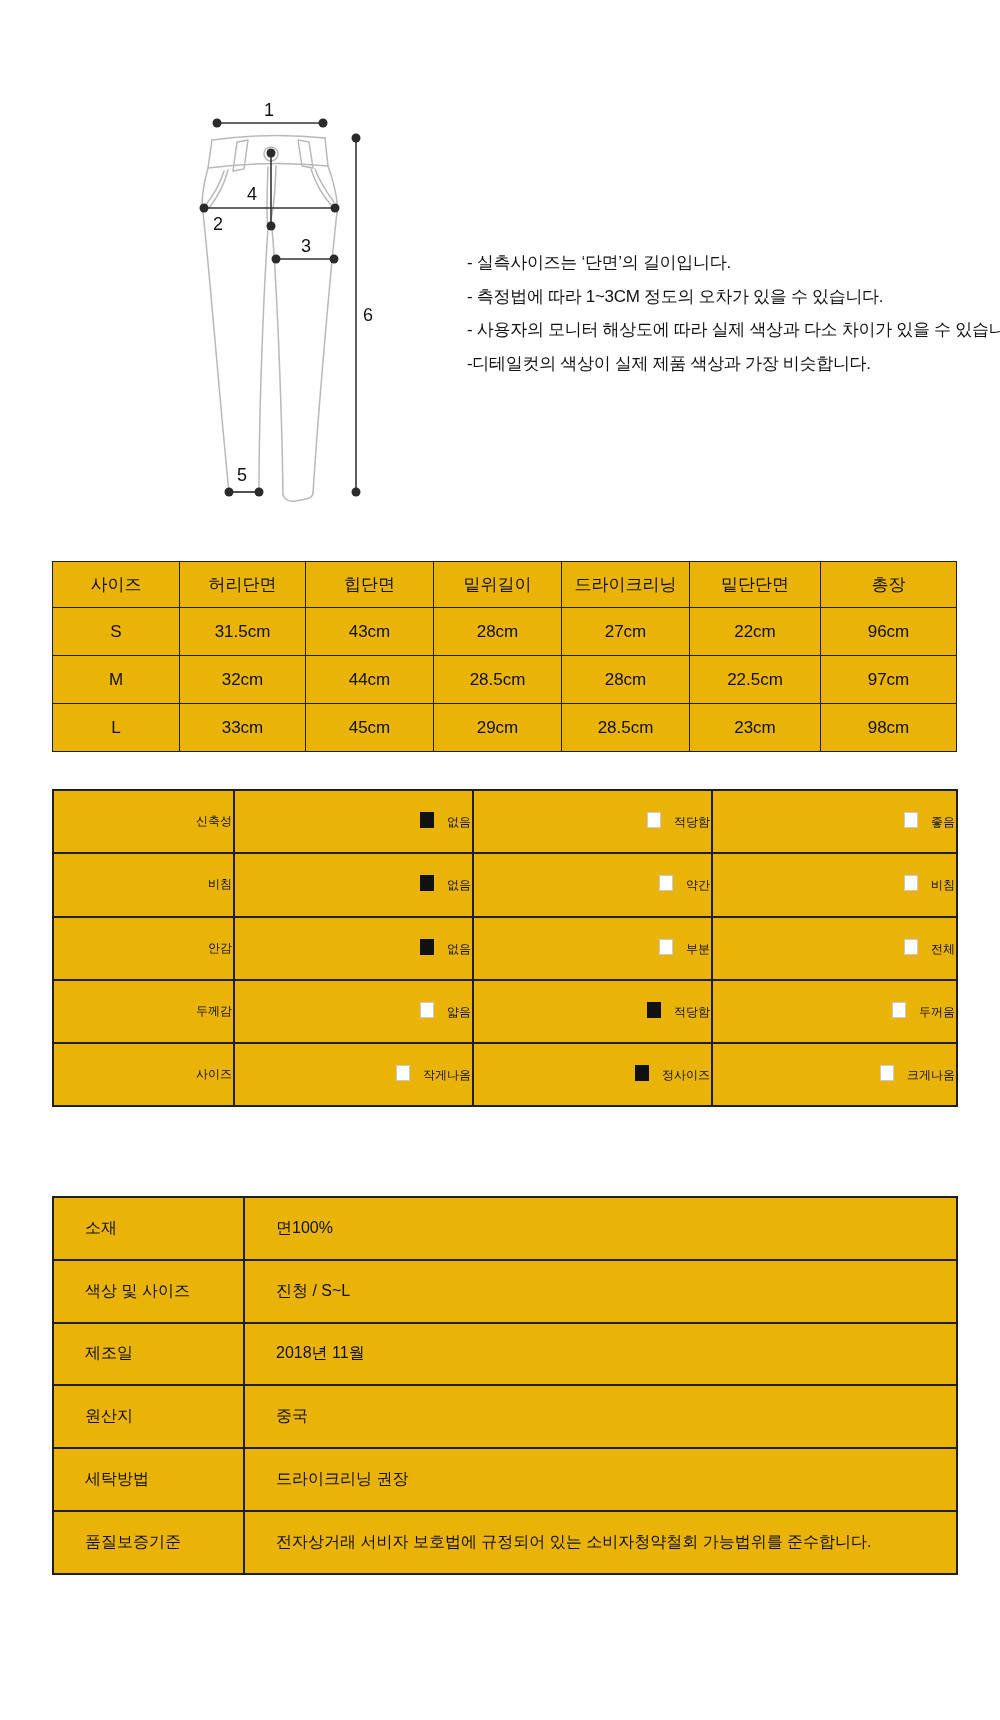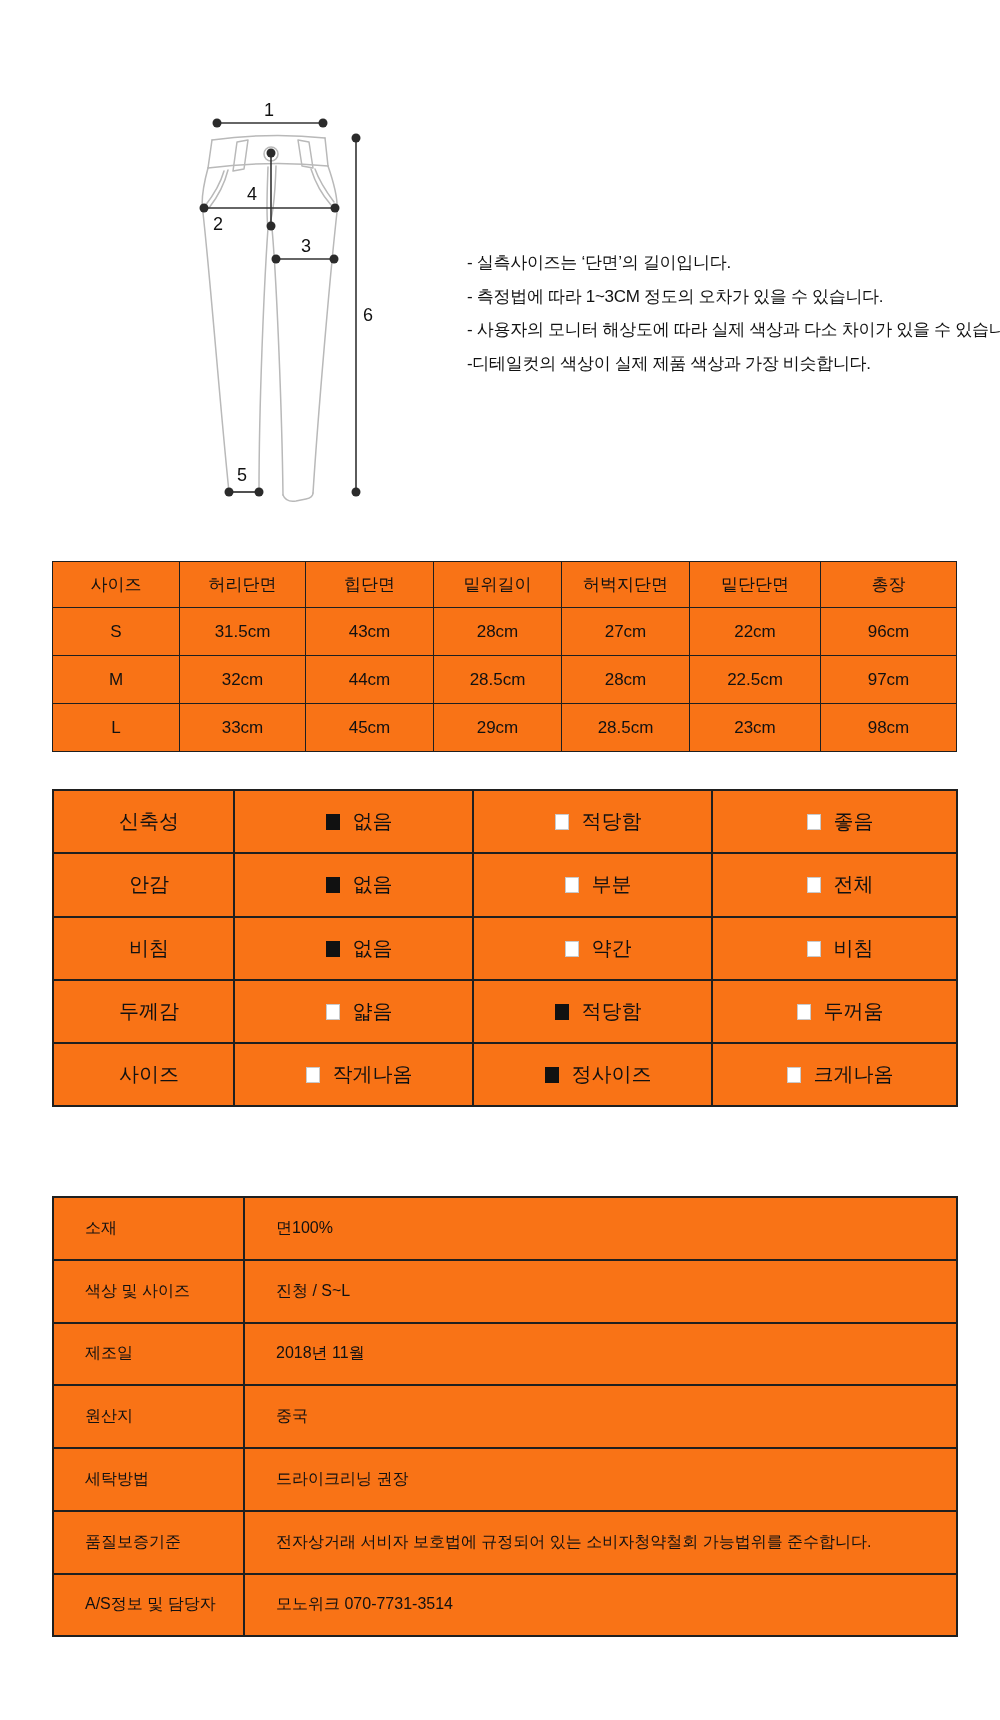--- a/index.html
+++ b/index.html
@@ -11,30 +11,30 @@
   .page{position:absolute;inset:0;}
 
   
   .diagram-svg{position:absolute;left:150px;top:85px;width:230px;height:420px;}
 
   
   .notes{position:absolute;left:467px;top:246px;font-size:17px;line-height:33.5px;
          letter-spacing:-0.3px;color:var(--text,#111);white-space:nowrap;}
 
   
-  table{position:absolute;border-collapse:collapse;table-layout:fixed;background:#f97316;}
+  table{position:absolute;border-collapse:collapse;table-layout:fixed;background:#eab308;}
   td{vertical-align:middle;overflow:hidden;white-space:nowrap;}
 
   .size-table{left:52px;top:561px;width:904px;}
   .size-table td{border:1.5px solid var(--border,#1f1f1f);text-align:center;font-size:17px;}
   .size-table thead tr{height:46px;}
   .size-table tbody tr{height:48px;}
 
   .feature-table{left:52px;top:789px;width:904px;}
-  .feature-table td{border:2px solid var(--border,#1f1f1f);font-size:20px;padding-left:12px;text-align:center;}
+  .feature-table td{border:2px solid var(--border,#1f1f1f);font-size:12px;padding-left:12px;text-align:right;}
   .feature-table tr{height:63.3px;}
   .box{display:inline-block;width:12px;height:14px;border:1.5px solid var(--unchecked,#c9c9c9);
        background:#fff;vertical-align:-2px;margin-right:13px;}
   .box.on{background:var(--checked,#111);border-color:var(--checked,#111);}
 
   .info-table{left:52px;top:1196px;width:904px;}
   .info-table td{border:2px solid var(--border,#1f1f1f);font-size:16px;padding-left:31px;text-align:left;}
   .info-table tr{height:62.75px;}
 </style>
 </head>
@@ -118,21 +118,21 @@
         <col style="width:128px">
         <col style="width:131px">
       <col style="width:136px">
     </colgroup>
     <thead>
         <tr id="size-head">
           <td>사이즈</td>
           <td>허리단면</td>
           <td>힙단면</td>
           <td>밑위길이</td>
-          <td>허벅지단면</td>
+          <td>드라이크리닝</td>
           <td>밑단단면</td>
           <td>총장</td>
         </tr>
       </thead>
     <tbody id="size-body">
         <tr>
           <td>S</td>
           <td>31.5cm</td>
           <td>43cm</td>
           <td>28cm</td>
@@ -169,30 +169,30 @@
         <col style="width:245px">
     </colgroup>
     <tbody id="feature-body">
         <tr>
           <td>신축성</td>
           <td><span class="box on"></span><span>없음</span></td>
           <td><span class="box"></span><span>적당함</span></td>
           <td><span class="box"></span><span>좋음</span></td>
         </tr>
         <tr>
+          <td>비침</td>
+          <td><span class="box on"></span><span>없음</span></td>
+          <td><span class="box"></span><span>약간</span></td>
+          <td><span class="box"></span><span>비침</span></td>
+        </tr>
+        <tr>
           <td>안감</td>
           <td><span class="box on"></span><span>없음</span></td>
           <td><span class="box"></span><span>부분</span></td>
           <td><span class="box"></span><span>전체</span></td>
-        </tr>
-        <tr>
-          <td>비침</td>
-          <td><span class="box on"></span><span>없음</span></td>
-          <td><span class="box"></span><span>약간</span></td>
-          <td><span class="box"></span><span>비침</span></td>
         </tr>
         <tr>
           <td>두께감</td>
           <td><span class="box"></span><span>얇음</span></td>
           <td><span class="box on"></span><span>적당함</span></td>
           <td><span class="box"></span><span>두꺼움</span></td>
         </tr>
         <tr>
           <td>사이즈</td>
           <td><span class="box"></span><span>작게나옴</span></td>
@@ -225,20 +225,16 @@
           <td>중국</td>
         </tr>
         <tr>
           <td>세탁방법</td>
           <td>드라이크리닝 권장</td>
         </tr>
         <tr>
           <td>품질보증기준</td>
           <td>전자상거래 서비자 보호법에 규정되어 있는 소비자청약철회 가능법위를 준수합니다.</td>
         </tr>
-        <tr>
-          <td>A/S정보 및 담당자</td>
-          <td>모노위크 070-7731-3514</td>
-        </tr>
       </tbody>
   </table>
 
 </div>
 
 </body></html>

